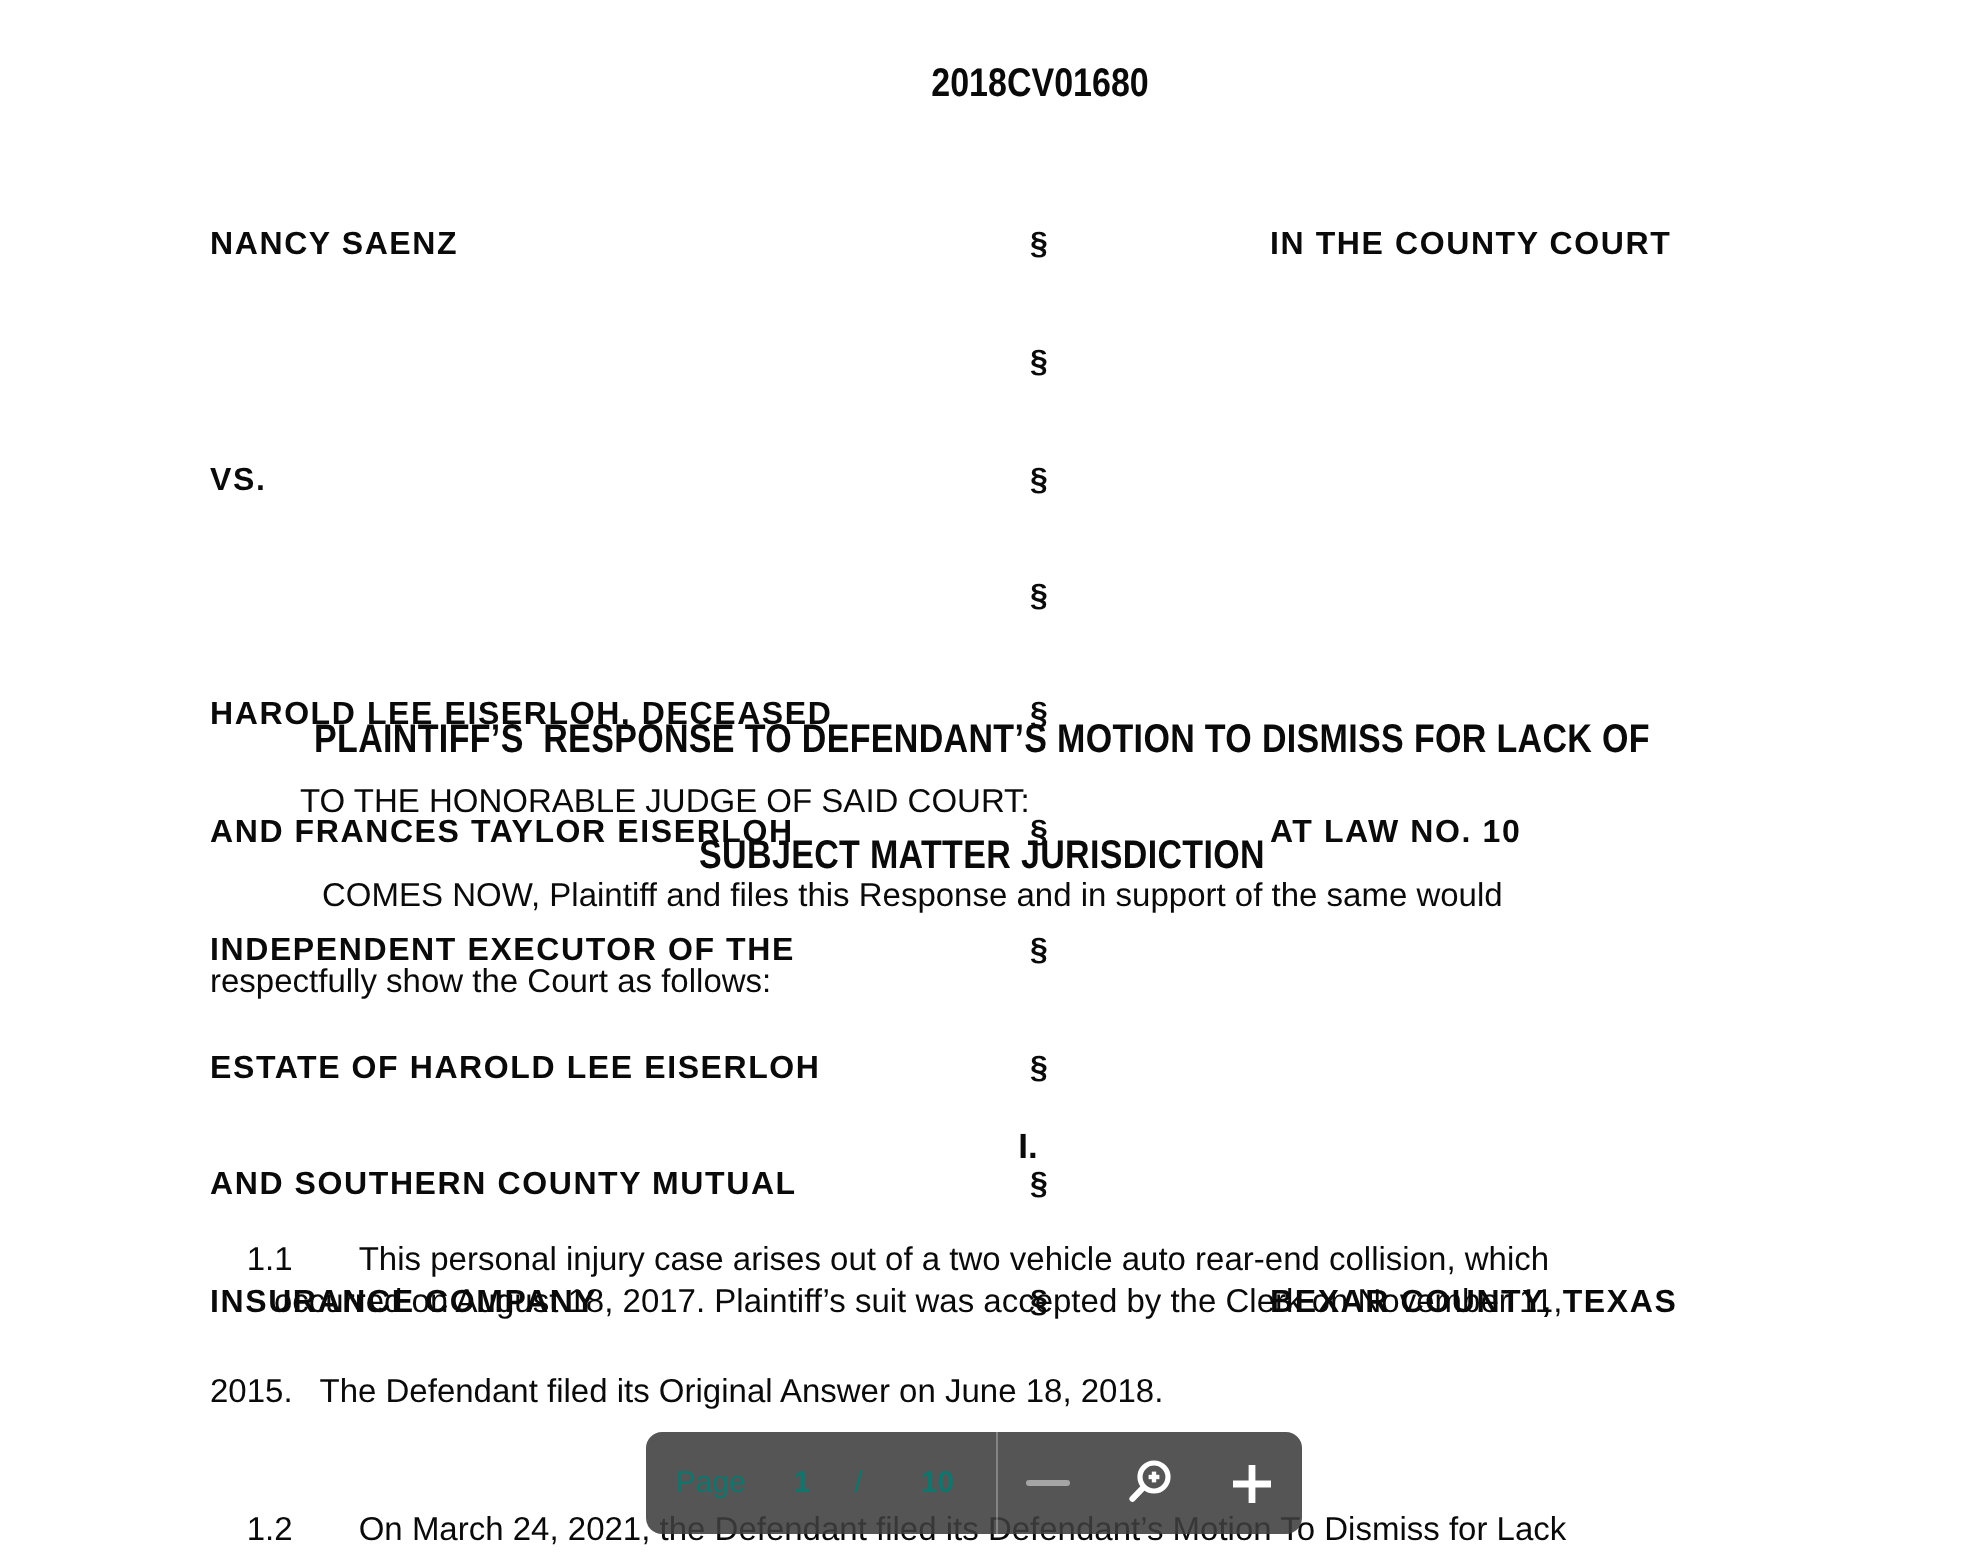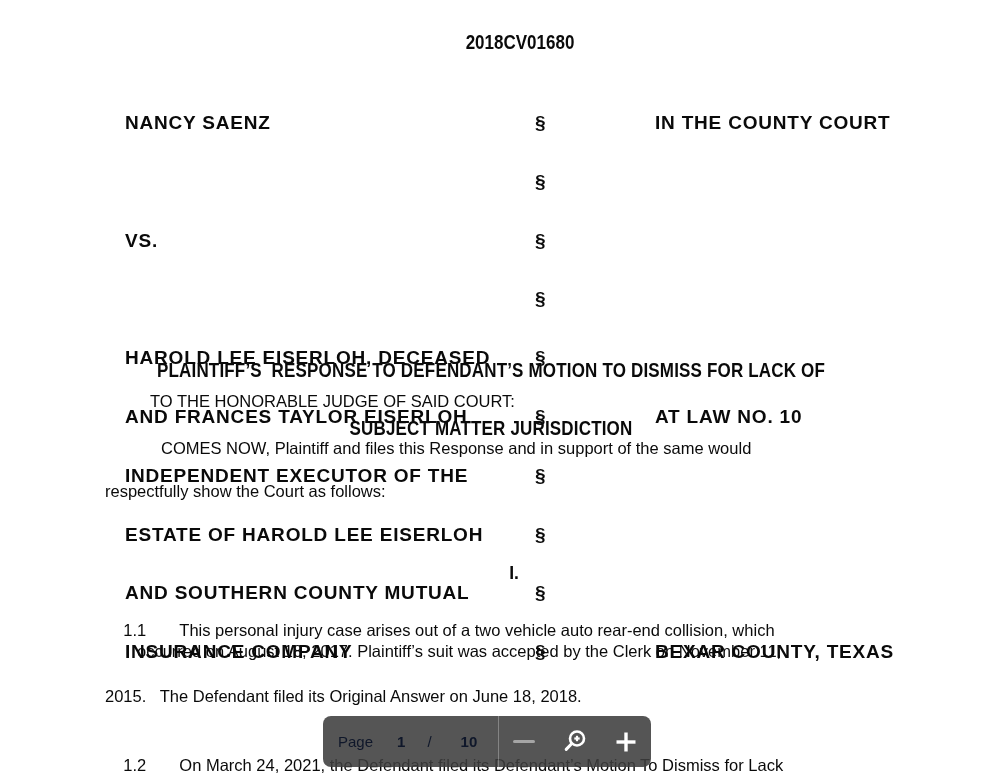--- a/index.html
+++ b/index.html
@@ -18,23 +18,22 @@
     left: 220px; top: 31px; width: 600px;
     text-align: center;
     font-weight: bold; font-size: 20px;
     transform: scaleX(0.85); transform-origin: 50% 50%;
   }
 
   
   .cap-col { top: 76px; }
   .cap-line {
     height: 22.8px; line-height: 22.8px;
-    font-weight: bold; font-size: 19px; letter-spacing: 0.8px;
+    font-weight: bold; font-size: 16px; letter-spacing: 0.8px;
     white-space: pre;
-    margin-left: 20px;
   }
   .cap-left  { left: 105px; width: 400px; }
   .cap-sect  { left: 515px; width: 20px; }
   .cap-right { left: 635px; width: 245px; }
 
   
   .title-block {
     left: 3px; top: 324px; width: 976px;
     text-align: center;
     transform: scaleX(0.85); transform-origin: 50% 50%;
@@ -52,21 +51,21 @@
   .heading-block { left: 104px; top: 526px; width: 820px; text-align: center; }
   .heading-line { font-weight: bold; font-size: 17.5px; line-height: 22px; white-space: pre; }
 
   
   .toolbar {
     position: absolute; left: 323px; top: 716px;
     width: 328px; height: 51px;
     background: rgba(62, 62, 62, 0.88);
     border-radius: 8px;
     display: flex; align-items: center;
-    color: #0f172a; z-index: 10;
+    color: #0f766e; z-index: 10;
     font-size: 15px;
   }
   .tb-left {
     display: flex; align-items: center;
     width: 175px; padding-left: 15px; box-sizing: border-box;
   }
   .tb-page-label { }
   .tb-current { margin-left: 24px; font-weight: bold; cursor: text; }
   .tb-sep { margin-left: 22px; }
   .tb-total { margin-left: 29px; font-weight: bold; }

